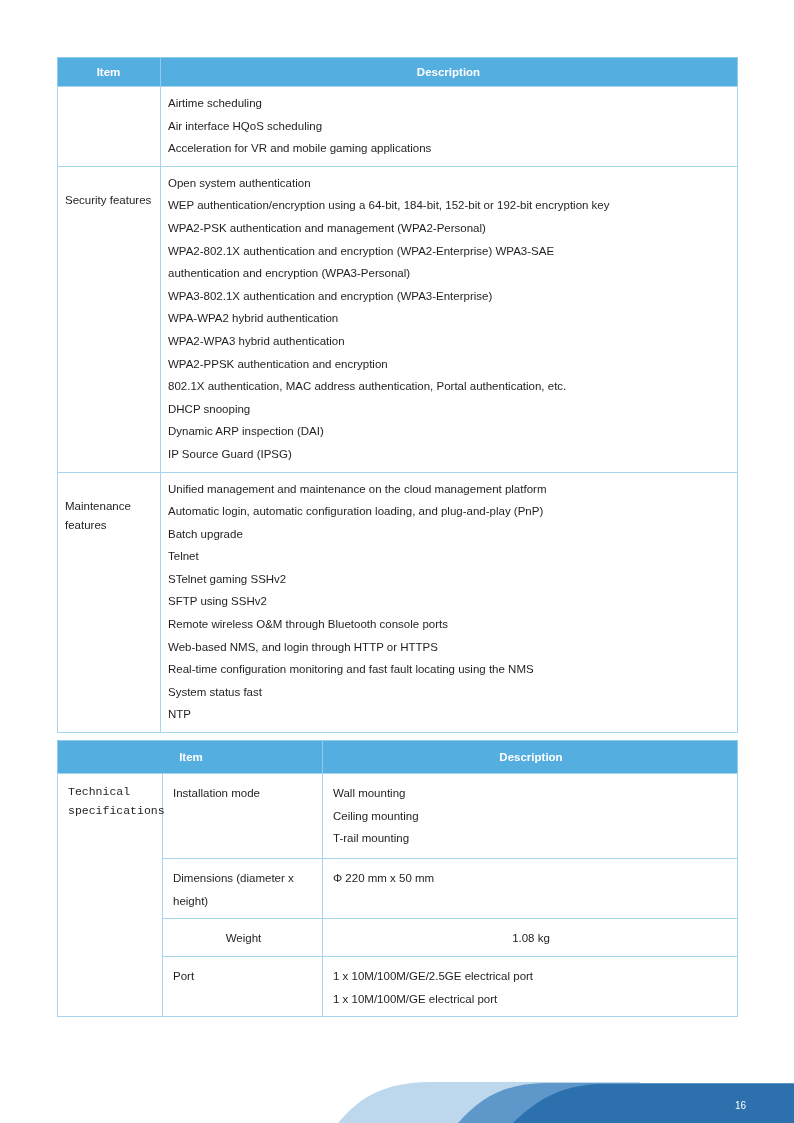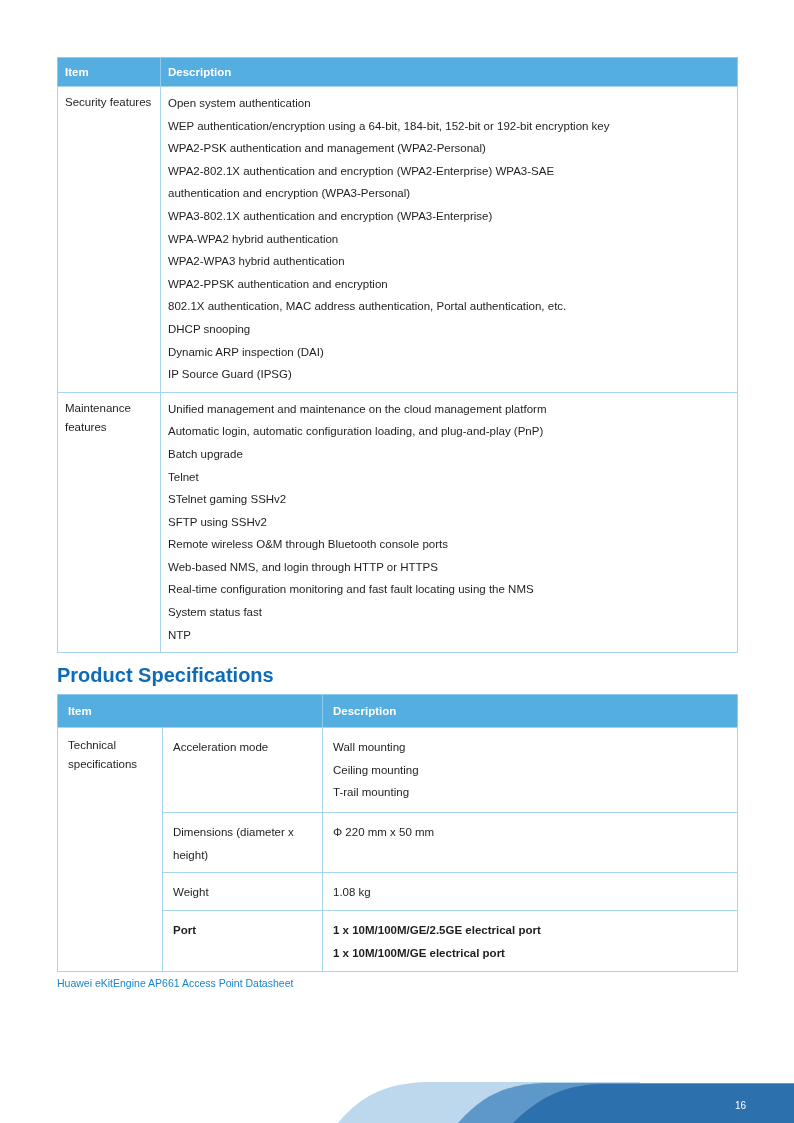--- a/index.html
+++ b/index.html
@@ -34,35 +34,35 @@
   }
   th,td{
     border:1px solid var(--border);
     vertical-align:top;
     font-size:11.5px;
   }
   thead th{
     background:var(--header-bg);
     color:#ffffff;
     font-weight:bold;
-    text-align:left;
+    text-align:center;
     padding:8px 8px 8px 7px;
     border-color:#8FCBEE;
     border-bottom-color:var(--border);
   }
   td{
     padding:5px 8px 6px 7px;
     line-height:22.6px;
   }
   td .line{white-space:nowrap;}
-  .item-cell{line-height:19px;padding-top:6px;margin-left:8px;}
+  .item-cell{line-height:19px;padding-top:24px;margin-left:8px;}
   #spec-table{margin-top:7px;}
   #spec-table thead th{padding:10px 8px 10px 10px;}
   #spec-table td{padding-left:10px;padding-top:8px;}
-  .group-cell{line-height:19px;}
+  .group-cell{line-height:19px;font-family:Liberation Mono, monospace;}
   .section-heading{
     margin-top:11px;
     font-size:20px;
     font-weight:bold;
     color:var(--heading);
     letter-spacing:0;
   }
   .footer-doc-title{
     margin-top:5px;
     font-size:10.5px;
@@ -94,20 +94,28 @@
         <col style="width:103px">
         <col style="width:577px">
       </colgroup>
     <thead>
       <tr>
         <th>Item</th>
         <th>Description</th>
       </tr>
     </thead>
     <tbody>
+        <tr style="height: 73px;">
+          <td class="item-cell"></td>
+          <td>
+            <div class="line">Airtime scheduling</div>
+            <div class="line">Air interface HQoS scheduling</div>
+            <div class="line">Acceleration for VR and mobile gaming applications</div>
+          </td>
+        </tr>
         <tr style="height: 302px;">
           <td class="item-cell">Security features</td>
           <td>
             <div class="line">Open system authentication</div>
             <div class="line">WEP authentication/encryption using a 64-bit, 184-bit, 152-bit or 192-bit encryption key</div>
             <div class="line">WPA2-PSK authentication and management (WPA2-Personal)</div>
             <div class="line">WPA2-802.1X authentication and encryption (WPA2-Enterprise) WPA3-SAE</div>
             <div class="line">authentication and encryption (WPA3-Personal)</div>
             <div class="line">WPA3-802.1X authentication and encryption (WPA3-Enterprise)</div>
             <div class="line">WPA-WPA2 hybrid authentication</div>
@@ -131,67 +139,65 @@
             <div class="line">Remote wireless O&amp;M through Bluetooth console ports</div>
             <div class="line">Web-based NMS, and login through HTTP or HTTPS</div>
             <div class="line">Real-time configuration monitoring and fast fault locating using the NMS</div>
             <div class="line">System status fast</div>
             <div class="line">NTP</div>
           </td>
         </tr>
       </tbody>
   </table>
 
-  <div class="section-heading">Product Specifications</div>
 
   <table id="spec-table">
     <colgroup>
         <col style="width:105px">
         <col style="width:160px">
         <col style="width:415px">
       </colgroup>
     <thead>
       <tr>
         <th colspan="2">Item</th>
         <th>Description</th>
       </tr>
     </thead>
     <tbody>
         <tr style="height: 85px;">
           <td class="group-cell" rowspan="4">Technical specifications</td>
-          <td>Acceleration mode</td>
+          <td>Installation mode</td>
           <td>
             <div class="line">Wall mounting</div>
             <div class="line">Ceiling mounting</div>
             <div class="line">T-rail mounting</div>
           </td>
         </tr>
         <tr style="height: 55px;">
           <td>Dimensions (diameter x height)</td>
           <td>
             <div class="line">Φ 220 mm x 50 mm</div>
           </td>
         </tr>
-        <tr style="height: 38px;">
+        <tr style="height: 38px; text-align: center;">
           <td>Weight</td>
           <td>
             <div class="line">1.08 kg</div>
           </td>
         </tr>
-        <tr style="height: 60px; font-weight: bold;">
+        <tr style="height: 60px;">
           <td>Port</td>
           <td>
             <div class="line">1 x 10M/100M/GE/2.5GE electrical port</div>
             <div class="line">1 x 10M/100M/GE electrical port</div>
           </td>
         </tr>
       </tbody>
   </table>
 
-  <div class="footer-doc-title">Huawei eKitEngine AP661 Access Point Datasheet</div>
 </div>
 
 <svg class="wave" viewBox="0 0 794 53" preserveAspectRatio="none" aria-hidden="true">
   <path style="fill:var(--wave-light)" d="M338,53 C362,24 388,13 428,12 L640,12 L640,53 Z"></path>
   <path style="fill:var(--wave-mid)" d="M458,53 C484,24 508,14 545,13 L794,13 L794,53 Z"></path>
   <path style="fill:var(--wave-dark)" d="M513,53 C540,26 566,15 600,14 L794,14 L794,53 Z"></path>
 </svg>
 <div class="page-number">16</div>
 
 </body></html>

